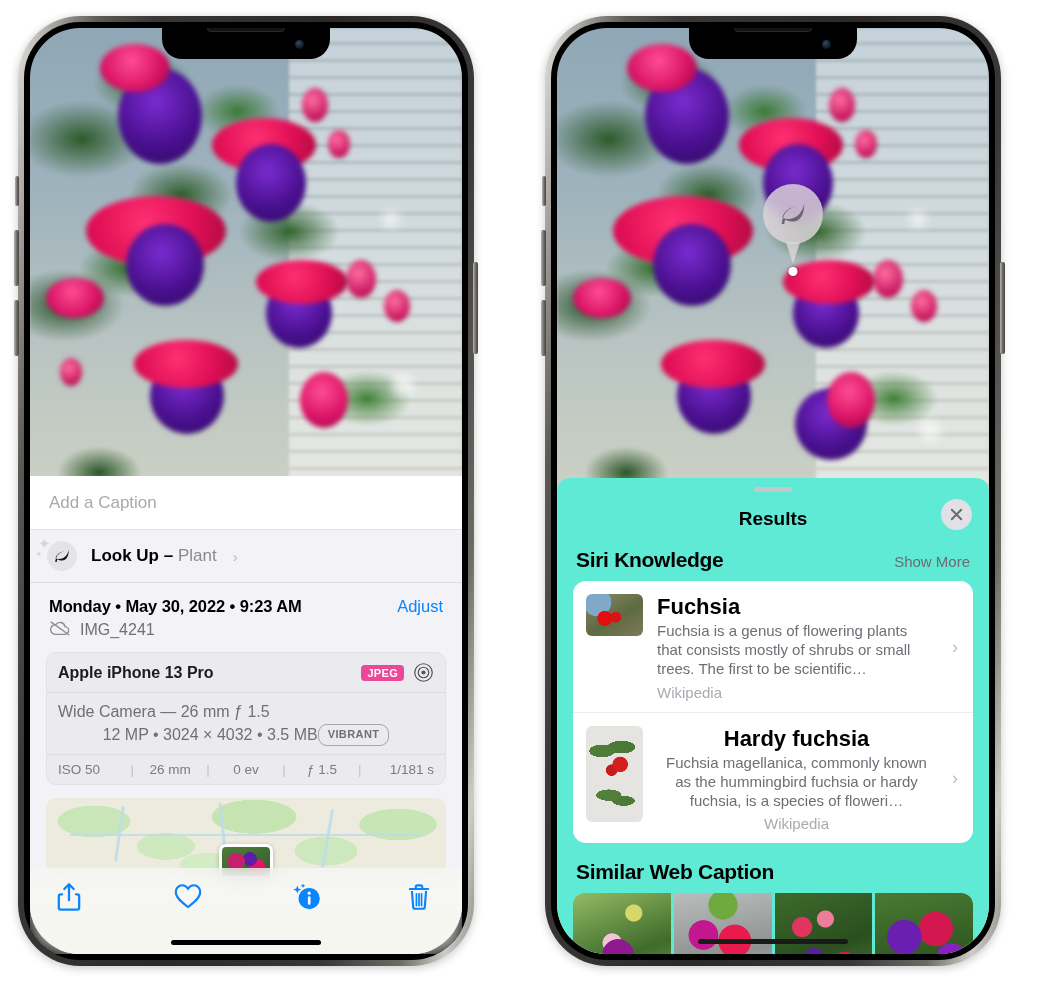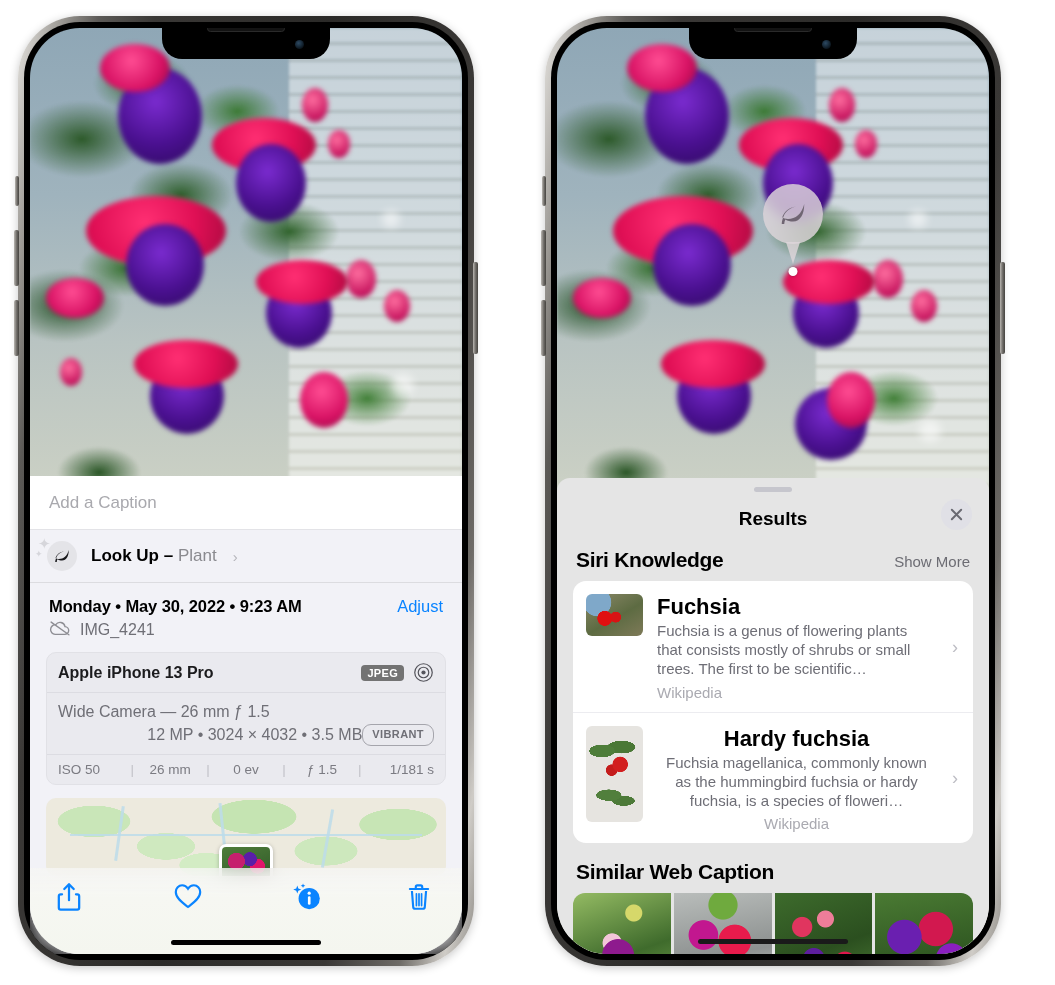--- a/index.html
+++ b/index.html
@@ -141,27 +141,27 @@
     margin: 0 16px; background: #eaeaef; border-radius: 10px; overflow: hidden;
     border: 1px solid #e1e1e6;
   }
   .exif-head {
     display: flex; align-items: center; justify-content: space-between;
     padding: 9px 11px; border-bottom: 1px solid #dcdce2;
   }
   .exif-device { font-size: 16px; font-weight: 700; color: #1b1b1d; }
   .exif-head-right { display: flex; align-items: center; gap: 9px; }
   .pill-jpeg {
-    background: #737373; color: #fff; font-size: 11px; font-weight: 700;
+    background: #ec4899; color: #fff; font-size: 11px; font-weight: 700;
     padding: 2px 6px; border-radius: 4px; letter-spacing: .3px;
   }
   .aperture-ico { width: 21px; height: 21px; }
   .exif-body { padding: 7px 11px 8px; }
   .exif-line { font-size: 16px; color: #6f6f76; line-height: 1.45; }
-  .exif-line2 { display: flex; align-items: center; justify-content: flex-end; }
+  .exif-line2 { display: flex; align-items: center; justify-content: center; }
   .pill-vibrant {
     border: 1px solid #a5a5ac; color: #6f6f76; font-size: 11px; font-weight: 600;
     padding: 2px 9px; border-radius: 9px; letter-spacing: .4px;
   }
   .exif-foot {
     display: flex; align-items: center; border-top: 1px solid #dcdce2;
     padding: 7px 11px; font-size: 13.5px; color: #7b7b82;
   }
   .exif-foot span.v { flex: 1; text-align: center; }
   .exif-foot span.v:first-child { text-align: left; }
@@ -226,21 +226,21 @@
     border-top: 22px solid rgba(222,214,219,.82);
   }
   .leaf-pin .dot {
     position: absolute; left: 50%; transform: translateX(-50%); bottom: -32px;
     width: 9px; height: 9px; border-radius: 50%; background: #fff;
     box-shadow: 0 0 3px rgba(0,0,0,.35);
   }
 
   .results-sheet {
     position: absolute; left: 0; right: 0; bottom: 0; top: 450px;
-    background: #e5e5e5; border-radius: 13px 13px 0 0; overflow: hidden;
+    background: #5eead4; border-radius: 13px 13px 0 0; overflow: hidden;
   }
   .grabber {
     width: 38px; height: 5px; border-radius: 3px; background: #c6c6cd;
     margin: 9px auto 0;
   }
   .results-head {
     position: relative; height: 54px;
     display: flex; align-items: center; justify-content: center;
   }
   .results-title { font-size: 19px; font-weight: 700; color: #000; }

